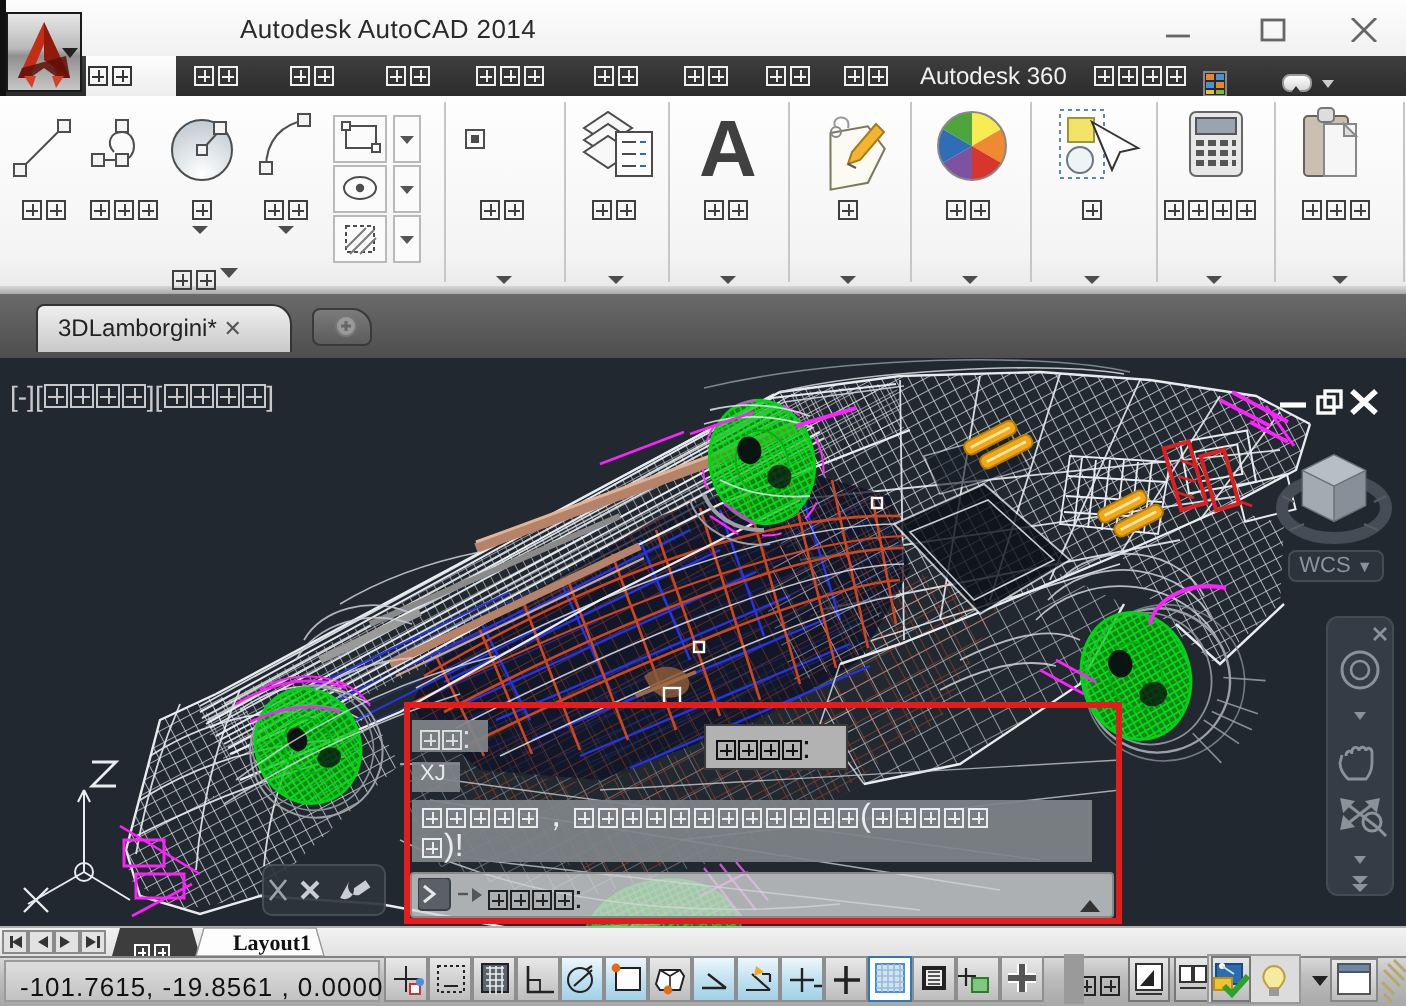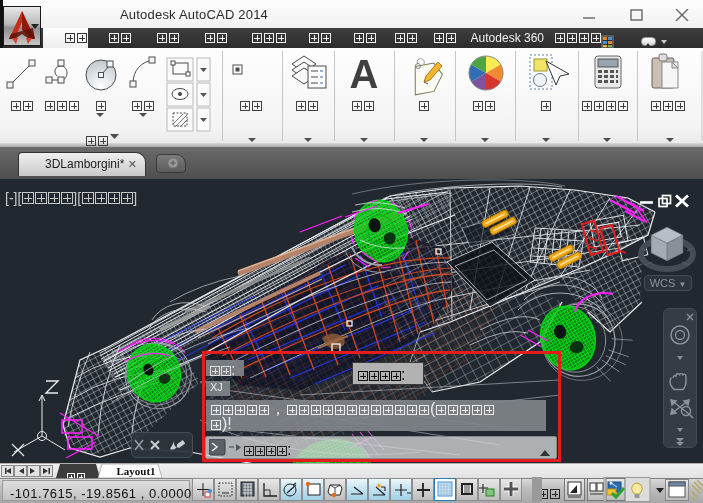--- a/index.html
+++ b/index.html
@@ -16,32 +16,32 @@
 .cl{width:12px;height:12px;margin:0 1px}
 .cl::before{top:5px}
 .cl::after{left:5px}
 
 #titlebar{left:0;top:0;width:703px;height:28px;background:linear-gradient(#fdfdfd,#f1f1f1)}
 #tb-text1{left:120px;top:7px;font-size:13px;color:#2a2a2a;letter-spacing:0.2px}
 #tb-text2{left:348px;top:7px;font-size:13px;color:#2a2a2a}
 .winbtn{top:9px;width:22px;height:12px;color:#666}
 
 #ribbontabs{left:0;top:28px;width:703px;height:20px;background:linear-gradient(#3e3e3e,#2c2c2c)}
-.rtab{position:absolute;top:28px;height:20px;color:#f0f0f0;font-size:12px;line-height:20px;text-align:right}
+.rtab{position:absolute;top:28px;height:20px;color:#f0f0f0;font-size:12px;line-height:20px;text-align:left}
 .rtab.active{background:linear-gradient(#fefefe,#ededed);color:#333}
 
 #logo{left:3px;top:6px;width:38px;height:40px;background:linear-gradient(#e8e8e8,#b9b9b9 45%,#8f8f8f 55%,#c7c7c7);border:1px solid #1a1a1a;z-index:5}
 #leftedge{left:0;top:0;width:3px;height:48px;background:#111}
 
 #ribbon{left:0;top:48px;width:703px;height:99px;background:linear-gradient(#fefefe,#f4f4f4 80%,#e8e8e8)}
 .ptext{position:absolute;color:#3f3f3f;white-space:nowrap}
 #ribbonshadow{left:0;top:143px;width:703px;height:4px;background:linear-gradient(#d8d8d8,#a9a9a9)}
 
 #filetabs{left:0;top:147px;width:703px;height:32px;background:linear-gradient(#6a6a6a,#4e4e4e)}
-#ftab{left:18px;top:152px;width:128px;height:24px;background:linear-gradient(#efefef,#c9c9c9);border-radius:4px 10px 0 0;border:1px solid #333;border-bottom:none;color:#222;font-size:12px;line-height:22px;padding-left:26px}
+#ftab{left:18px;top:152px;width:128px;height:24px;background:linear-gradient(#efefef,#c9c9c9);border-radius:4px 10px 0 0;border:1px solid #333;border-bottom:none;color:#222;font-size:12px;line-height:22px;padding-left:10px}
 #fplus{left:156px;top:154px;width:30px;height:19px;background:linear-gradient(#7b7b7b,#5c5c5c);border:1px solid #3a3a3a;border-radius:4px 10px 4px 4px}
 
 #canvas{left:0;top:179px;width:703px;height:284px;background:#212830;overflow:hidden}
 #vplabel{left:5px;top:190px;color:#c8c8c8;font-size:12px}
 
 #layoutrow{left:0;top:463px;width:703px;height:15px;background:linear-gradient(#f2f2f2,#e2e2e2);border-top:1px solid #b0b0b0}
 
 #statusbar{left:0;top:478px;width:703px;height:25px;background:linear-gradient(#d8d8d8,#bdbdbd 40%,#a8a8a8);border-top:1px solid #808080}
 #coords{left:10px;top:486px;font-size:13px;color:#111;letter-spacing:0.5px}
 </style>

